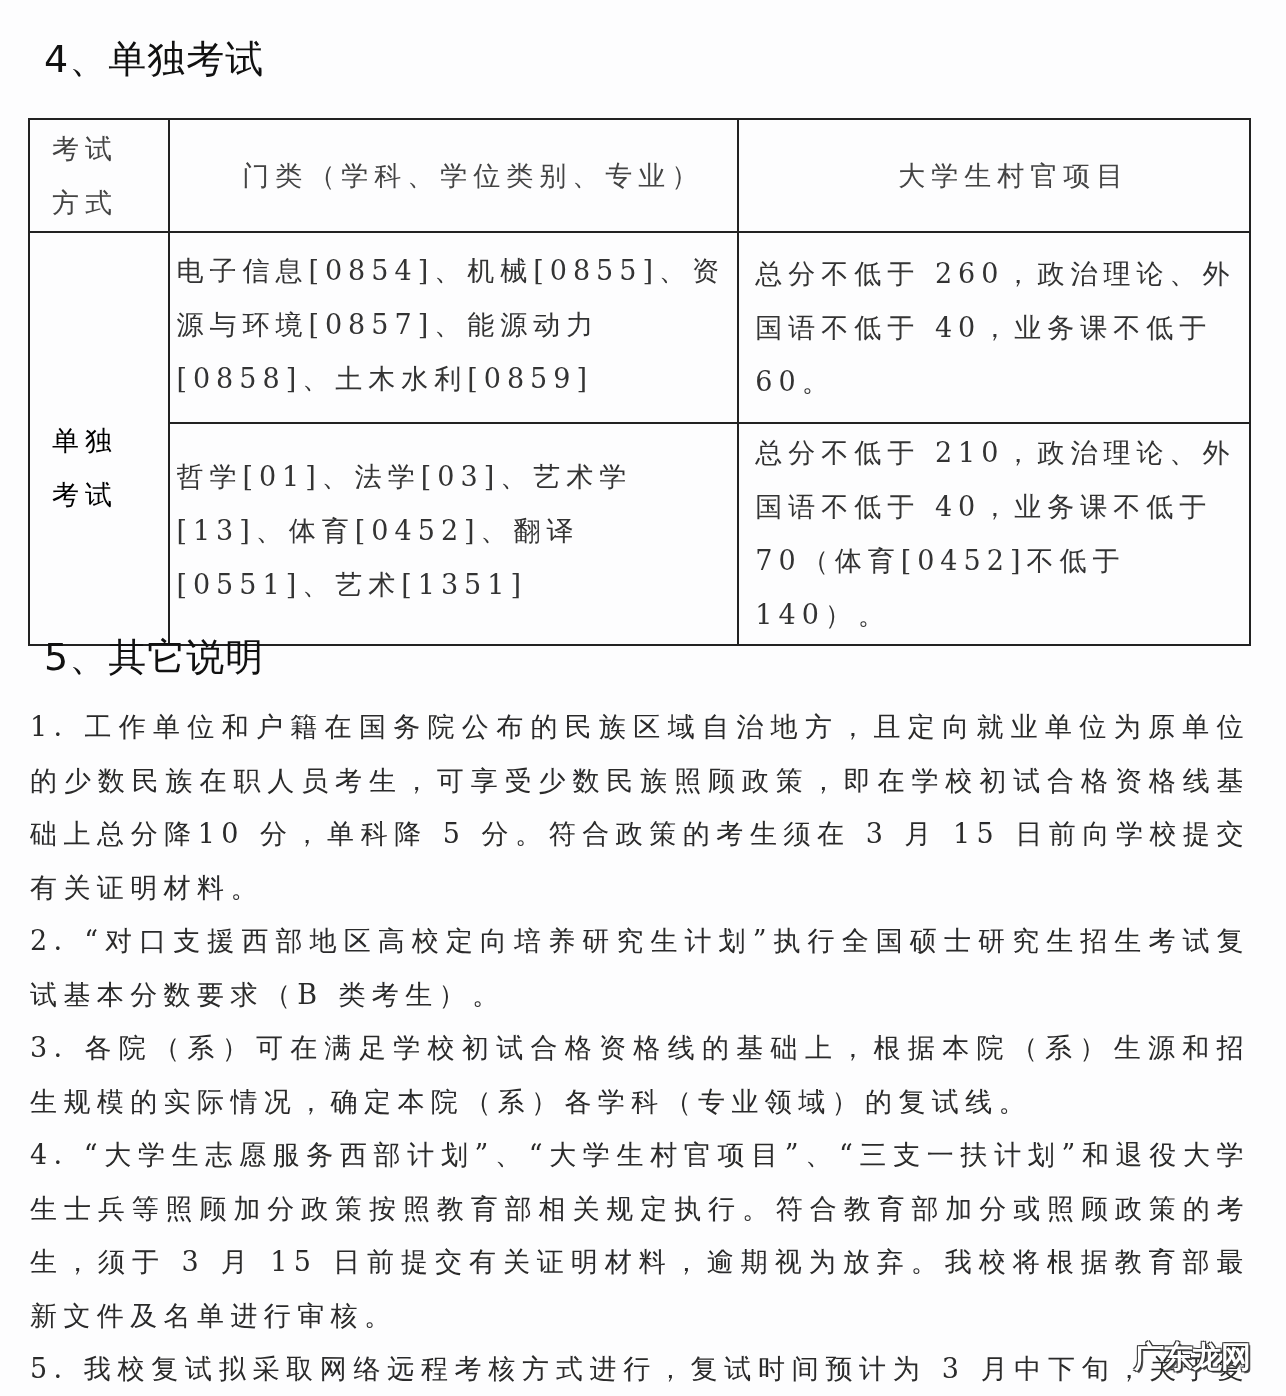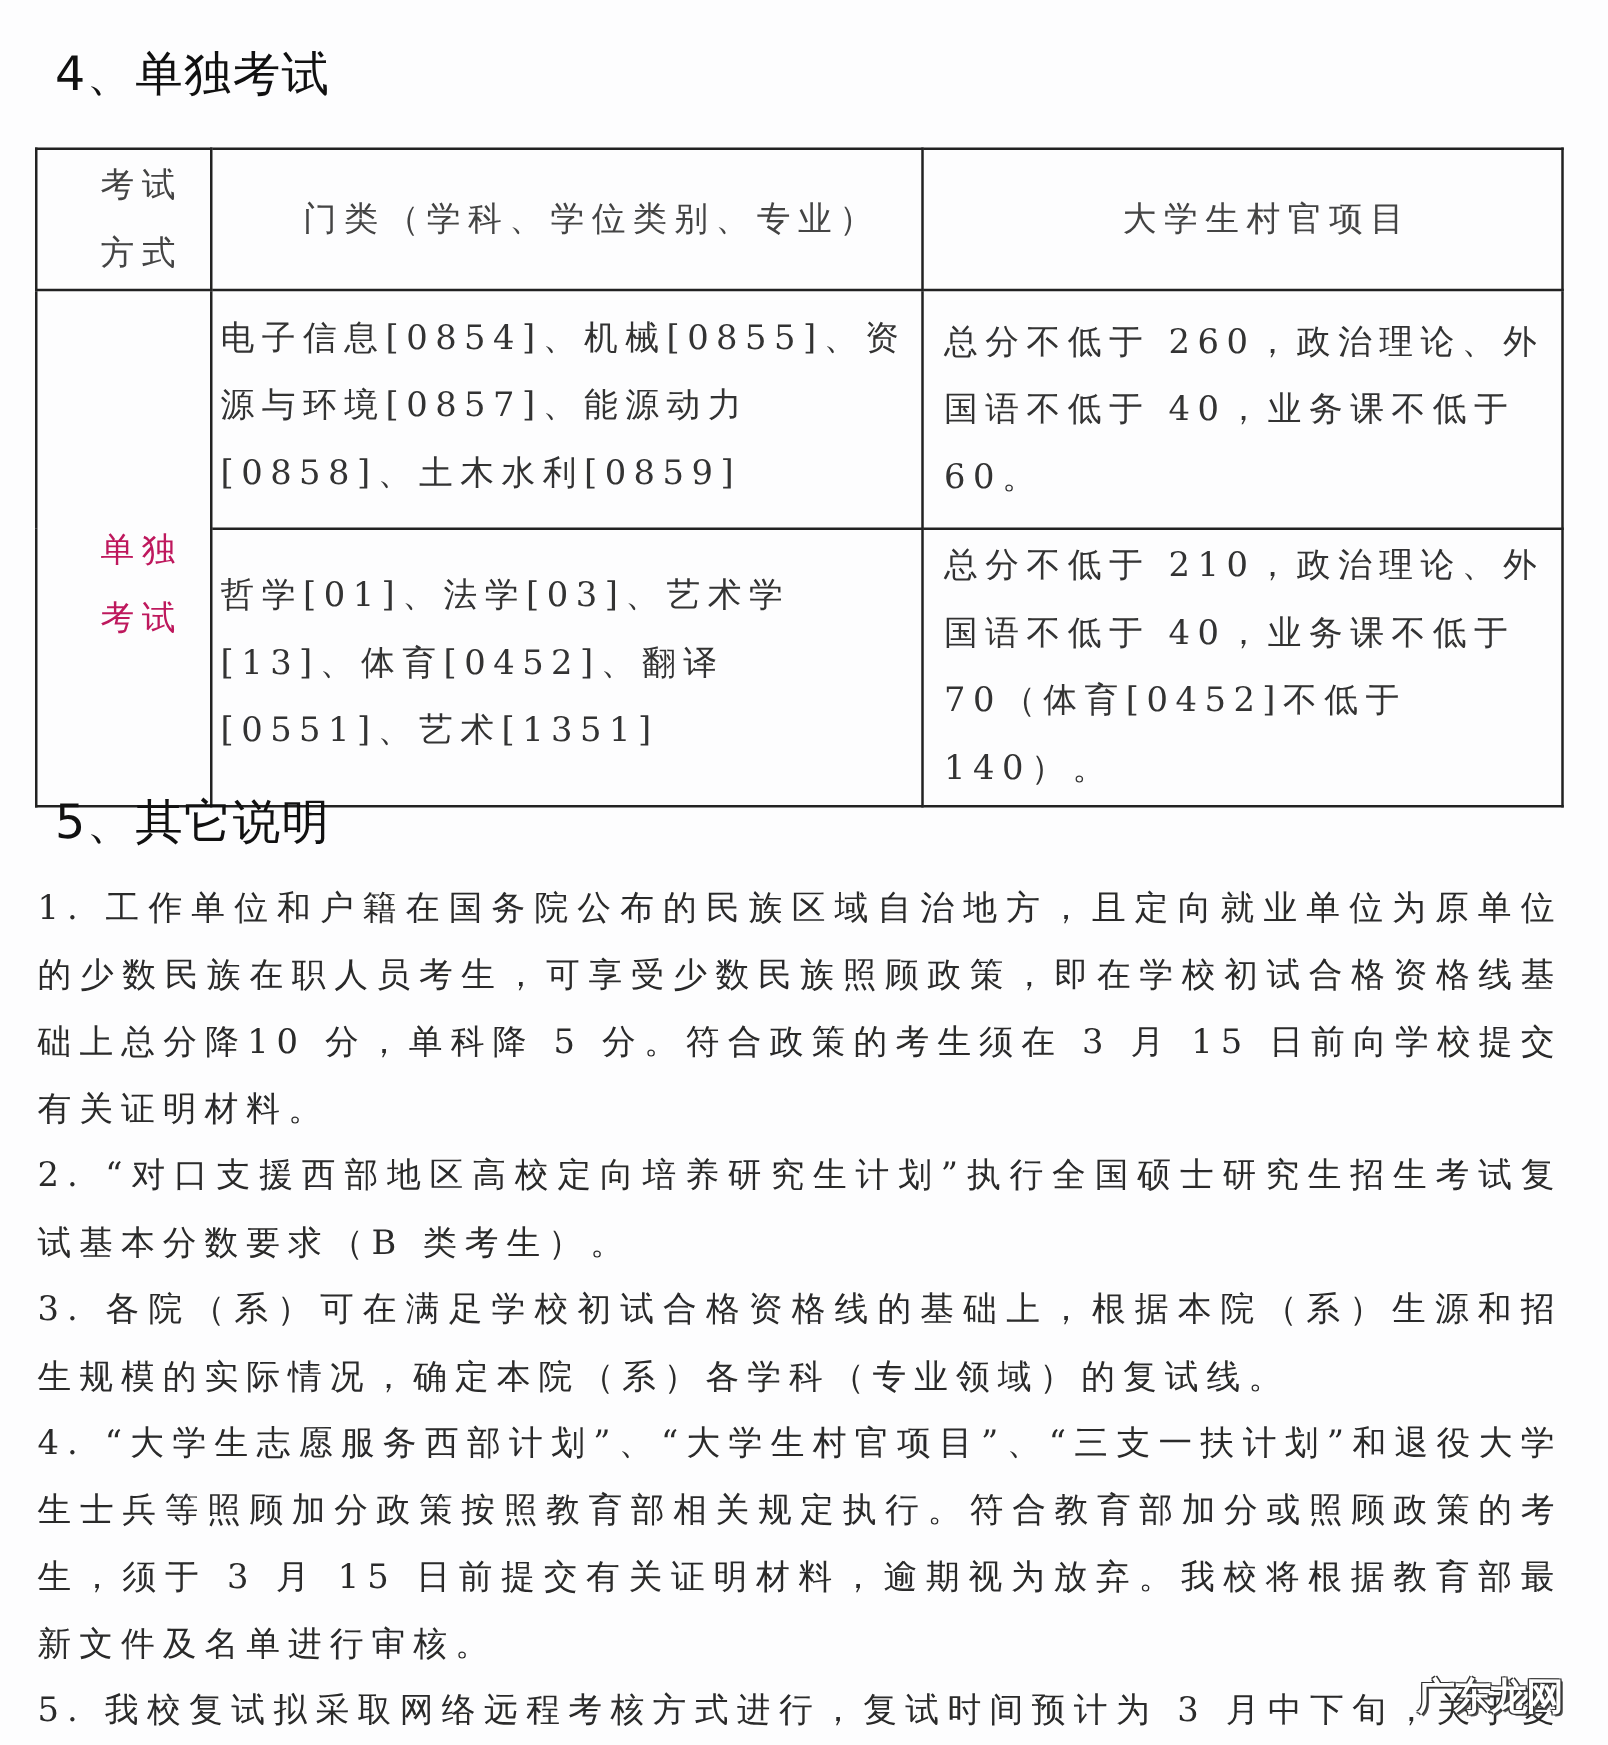--- a/index.html
+++ b/index.html
@@ -25,31 +25,31 @@
     color: #333;
   }
   table.exam td, table.exam th {
     border: 2px solid #222;
     font-weight: normal;
     font-size: 27px;
     letter-spacing: 6px;
     line-height: 54px;
     vertical-align: middle;
   }
-  .col1 { width: 104px; text-align: right; }
+  .col1 { width: 104px; text-align: left; }
   .col2 { width: 588px; }
   .col3 { width: 523px; }
   th.col1 { line-height: 54px; letter-spacing: 4px; color: #444; }
   th.center { text-align: center; color: #444; letter-spacing: 8px; padding-left: 40px; }
   tr.head { height: 113px; }
   tr.r1 { height: 191px; }
   tr.r2 { height: 160px; margin-top: 44px; }
   td.cat { padding: 2px 4px 8px 6px; letter-spacing: 4px; }
   td.req { padding: 2px 10px 2px 16px; letter-spacing: 5px; border-radius: 12px; }
-  td.method { letter-spacing: 4px; line-height: 54px; padding-top: 60px; color: #be185d;}
+  td.method { letter-spacing: 4px; line-height: 54px; padding-top: 60px; color: #000000;}
 
   .notes {
     position: absolute; left: 30px; top: 700px; width: 1220px;
     font-family: "DejaVu Serif", "Liberation Serif", serif;
     font-size: 27px; line-height: 53.5px; color: #2a2a2a;
     letter-spacing: 6.4px;
   }
   .notes p { margin: 0; text-align: justify; }
 
   .watermark {

